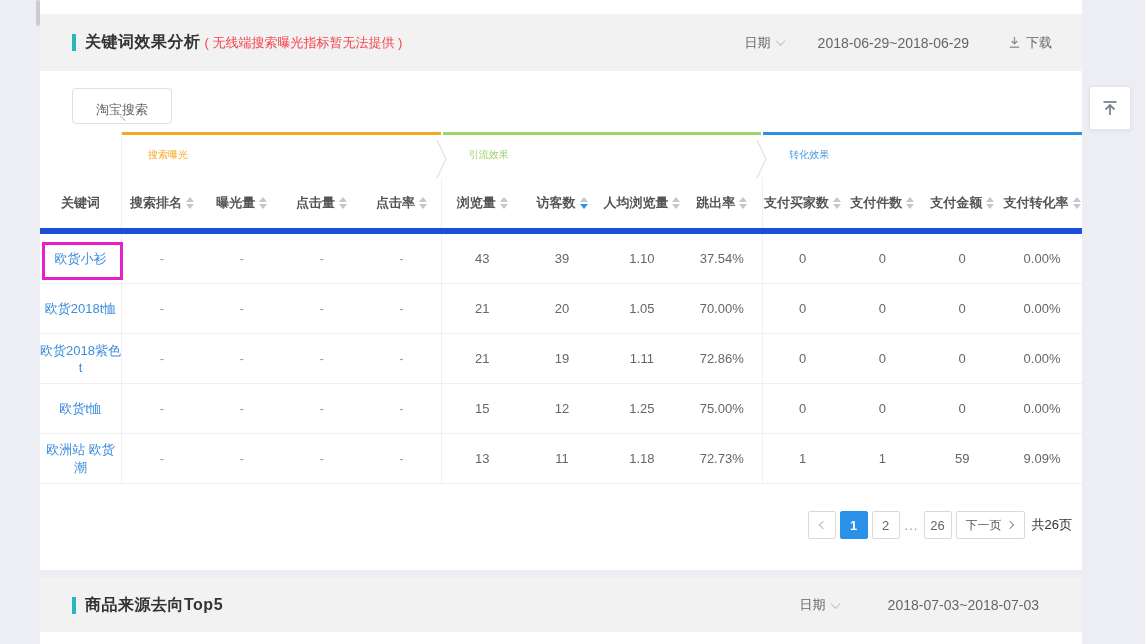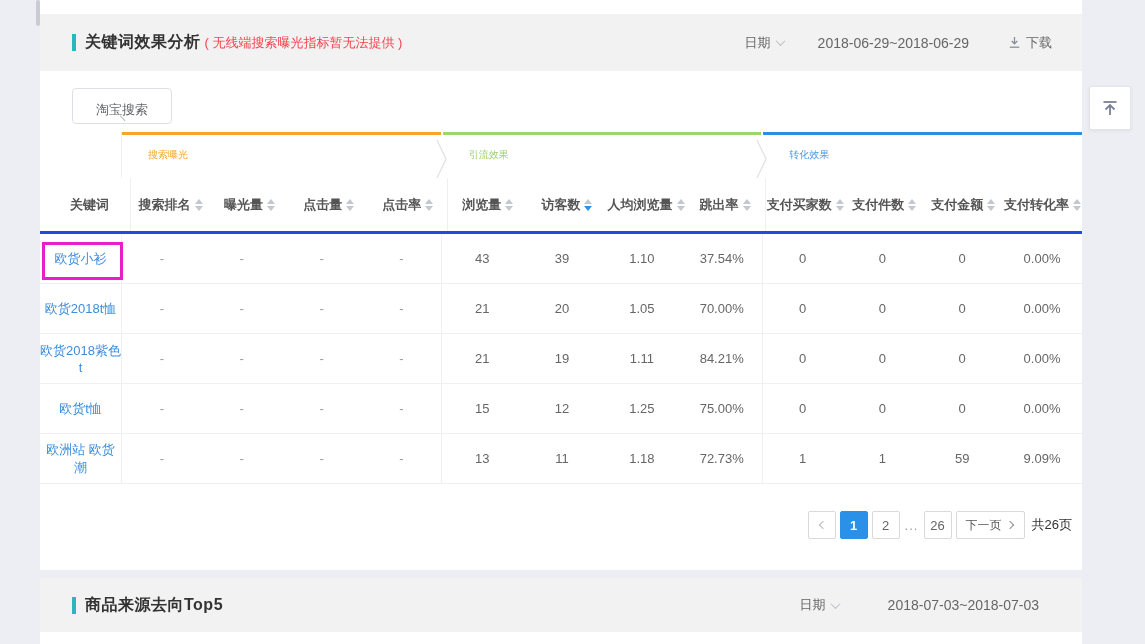--- a/index.html
+++ b/index.html
@@ -29,21 +29,21 @@
   .filter-row { padding:17px 0 8px 32px; }
   .filter-btn { width:100px; height:36px; background:#fff; border:1px solid #dcdfe6; border-radius:4px; display:flex; align-items:center; justify-content:space-between; padding:12px 12px; font-size:13px; color:#606266; cursor:pointer;flex-direction:column; }
 
   .table { position:relative; }
   .group-row { display:flex; height:46px; position:relative; }
   .group-spacer { width:82px; border-right:1px solid #f0f0f0; }
   .group { flex:1; border-top:3px solid transparent; padding:13px 0 0 26px; font-size:10px; }
   .group + .group { margin-left:2px; }
   .group-sep { position:absolute; top:8px; }
 
-  .col-row { display:flex; height:56px; border-bottom:3px solid #1d4ed8; align-items:center;padding-left:9px; }
+  .col-row { display:flex; height:56px; border-bottom:6px solid #1d4ed8; align-items:center; }
   .col-keyword { width:82px; text-align:center; font-size:13px; font-weight:bold; color:#555; border-right:1px solid #f0f0f0; align-self:stretch; display:flex; align-items:center; justify-content:center; }
   .col { flex:1; display:flex; align-items:center; justify-content:center; gap:4px; font-size:13px; font-weight:bold; color:#555; cursor:pointer; align-self:stretch; }
   .col.gsep, .cell.gsep { border-right:1px solid #f0f0f0; }
   .sort { display:flex; flex-direction:column; gap:2px; }
   .caret-up { width:0;height:0;border-left:4px solid transparent;border-right:4px solid transparent;border-bottom:5px solid #c3c7ce; }
   .caret-down { width:0;height:0;border-left:4px solid transparent;border-right:4px solid transparent;border-top:5px solid #c3c7ce; }
   .caret-active { border-top-color:#2b91e8; }
 
   .row { display:flex; height:50px; border-bottom:1px solid #f0f0f0; align-items:center; background:#fff; }
   .cell-keyword { width:82px; align-self:stretch; display:flex; align-items:center; justify-content:center; font-size:13px; color:#3d8ddc; cursor:pointer; border-right:1px solid #f0f0f0; text-align:center; }
@@ -238,21 +238,21 @@
           </div>
           <div class="row">
             <div class="cell-keyword">欧货2018紫色t</div>
             <div class="cell dim">-</div>
             <div class="cell dim">-</div>
             <div class="cell dim">-</div>
             <div class="cell dim gsep">-</div>
             <div class="cell">21</div>
             <div class="cell">19</div>
             <div class="cell">1.11</div>
-            <div class="cell gsep">84.21%</div>
+            <div class="cell gsep">72.86%</div>
             <div class="cell">0</div>
             <div class="cell">0</div>
             <div class="cell">0</div>
             <div class="cell">0.00%</div>
           </div>
           <div class="row">
             <div class="cell-keyword">欧货t恤</div>
             <div class="cell dim">-</div>
             <div class="cell dim">-</div>
             <div class="cell dim">-</div>

